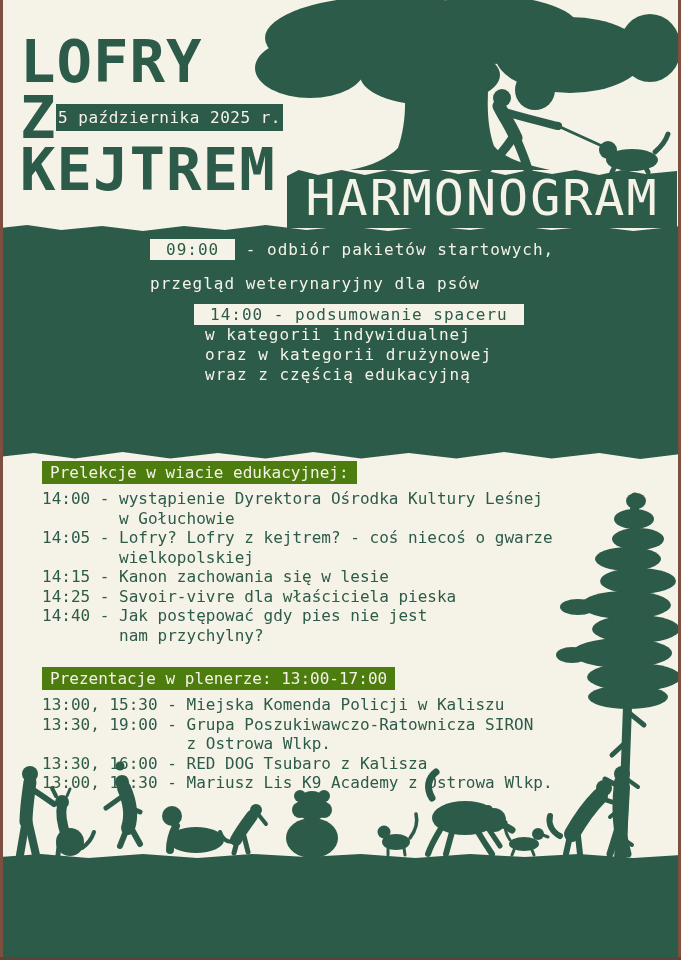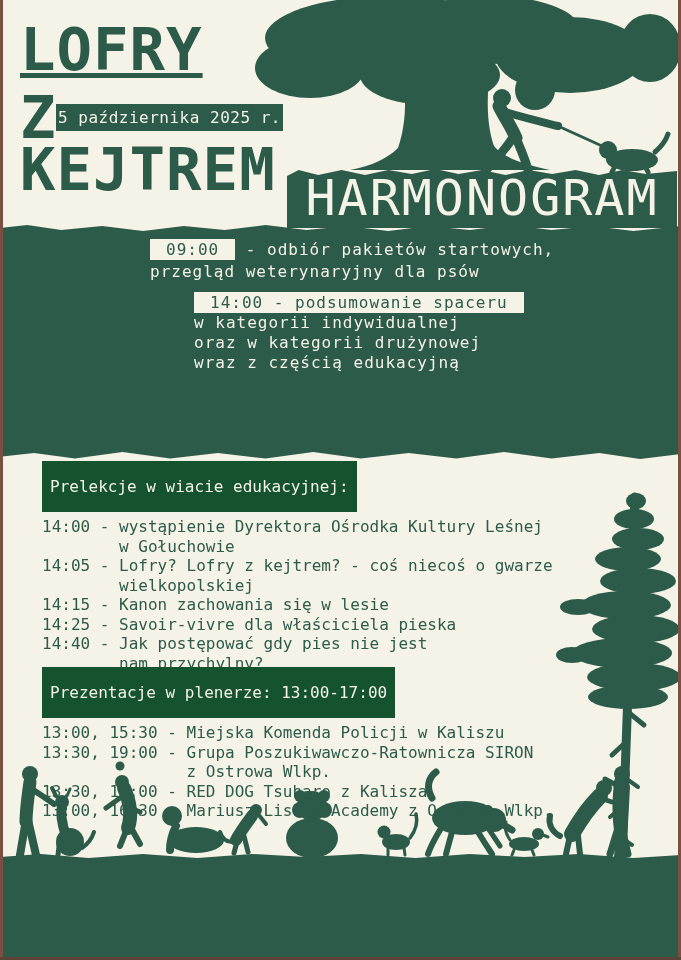--- a/index.html
+++ b/index.html
@@ -5,51 +5,51 @@
   html,body{margin:0;padding:0;background:#f5f2e8;}
   .poster{position:relative;width:681px;height:960px;background:#f5f2e8;overflow:hidden;
           font-family:"DejaVu Sans Mono",monospace;color:#2d5b49;}
   svg{position:absolute;pointer-events:none;}
   .fill{fill:#2d5b49;}
   .stk{stroke:#2d5b49;fill:none;stroke-linecap:round;}
 
   
   .t1,.t2,.t3{position:absolute;left:20px;font-size:59px;font-weight:700;line-height:1;
               color:#2d5b49;letter-spacing:1px;white-space:nowrap;z-index:5;}
-  .t1{top:20px;text-decoration:underline;}
+  .t1{top:32px;}
   .t2{top:88px;}
   .t3{top:140px;}
   .date-badge{position:absolute;left:56px;top:104px;background:#2d5b49;color:#f5f2e8;
               font-size:16px;letter-spacing:.5px;padding:4px 2px;white-space:nowrap;z-index:6;}
 
   
   .banner{position:absolute;left:287px;top:168px;width:390px;height:60px;background:#2d5b49;
           display:flex;align-items:center;justify-content:center;z-index:4;
           clip-path:polygon(0 8px,3% 2px,8% 7px,14% 2px,20% 7px,26% 2px,32% 6px,38% 1px,44% 6px,50% 2px,56% 7px,62% 2px,68% 6px,74% 2px,80% 7px,86% 2px,92% 6px,100% 3px,100% 100%,0 100%);}
   .banner span{color:#f5f2e8;font-size:50px;letter-spacing:2px;white-space:nowrap;}
 
   
   .green-block{position:absolute;left:0;top:224px;width:681px;height:236px;background:#2d5b49;
                z-index:3;color:#f5f2e8;font-size:16px;letter-spacing:1px;box-sizing:border-box;padding-top:15px;
                clip-path:polygon(0 4px,4% 1px,9% 6px,15% 2px,21% 7px,27% 2px,33% 6px,39% 1px,45% 6px,51% 2px,57% 7px,63% 2px,69% 6px,75% 1px,81% 6px,87% 2px,93% 7px,100% 2px,100% 97.5%,94% 99.6%,88% 97%,81% 99.4%,74% 96.6%,67% 99.4%,60% 97%,53% 99.4%,46% 96.6%,39% 99.4%,32% 97%,25% 99.4%,18% 96.6%,11% 99.4%,5% 97%,0 98.6%);}
   .wbadge{display:inline-block;background:#f5f2e8;color:#2d5b49;padding:1px 16px;white-space:nowrap;}
   .gb-line1{margin-left:150px;white-space:nowrap;}
-  .gb-line2{margin-left:150px;margin-top:2px;line-height:20px;white-space:nowrap;}
+  .gb-line2{margin-left:150px;margin-top:14px;line-height:20px;white-space:nowrap;}
   .routes{display:flex;margin-top:9px;}
   .route-left{margin-left:50px;width:292px;}
   .route-right{margin-left:14px;}
   .route-left .badge-row{margin-left:36px;}
   .route-right .badge-row{margin-left:26px;}
   .r-row{margin-top:6px;line-height:14px;white-space:nowrap;}
   .summary{margin-top:10px;margin-left:194px;}
-  .s-line{margin-left:0;line-height:20px;white-space:nowrap;}
+  .s-line{margin-left:11px;line-height:20px;white-space:nowrap;}
 
   
   .section{position:absolute;z-index:5;font-size:16px;color:#2d5b49;}
-  .gbadge{display:inline-block;background:#14532d;color:#f5f2e8;padding:16px 8px;white-space:nowrap;}
+  .gbadge{display:inline-block;background:#4d7c0f;color:#f5f2e8;padding:2px 8px;white-space:nowrap;}
   .section .hdr{margin-bottom:5px;}
   .section .line{line-height:19.5px;white-space:nowrap;}
   .indent8{padding-left:8ch;}
   .indent15{padding-left:15ch;}
   .prelekcje{left:42px;top:461px;}
   .prezentacje{left:42px;top:667px;}
 
   
   .ground{position:absolute;left:0;top:853px;width:681px;height:107px;background:#2d5b49;z-index:2;
           clip-path:polygon(0 4px,6% 1px,13% 5px,21% 1px,29% 5px,37% 1px,45% 4px,53% 1px,61% 5px,69% 1px,77% 4px,85% 1px,93% 5px,100% 2px,100% 100%,0 100%);}

